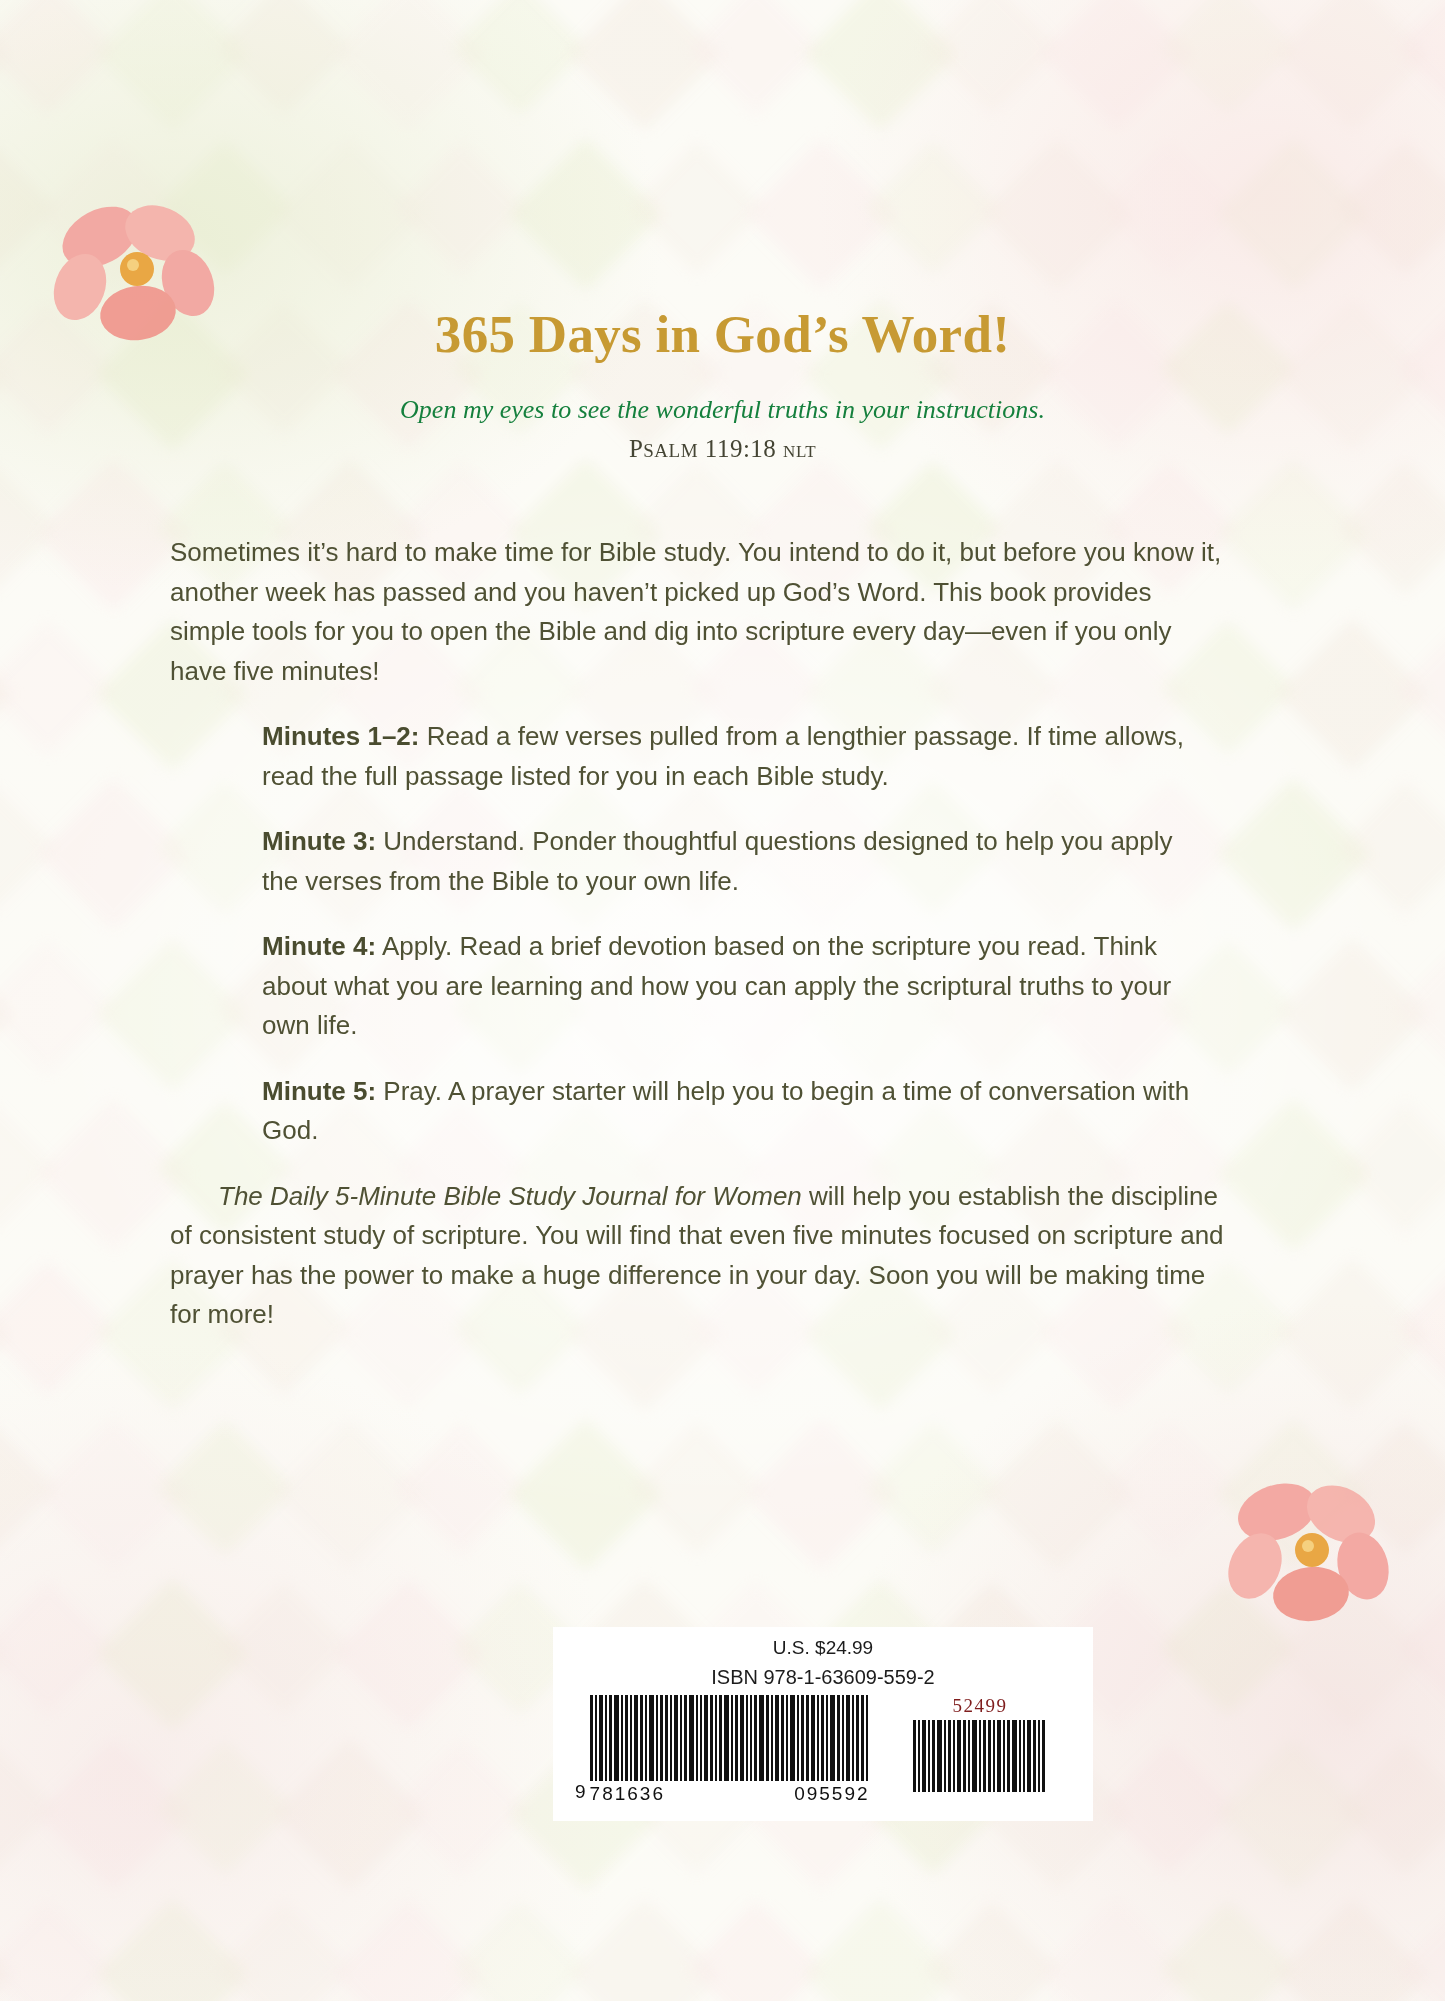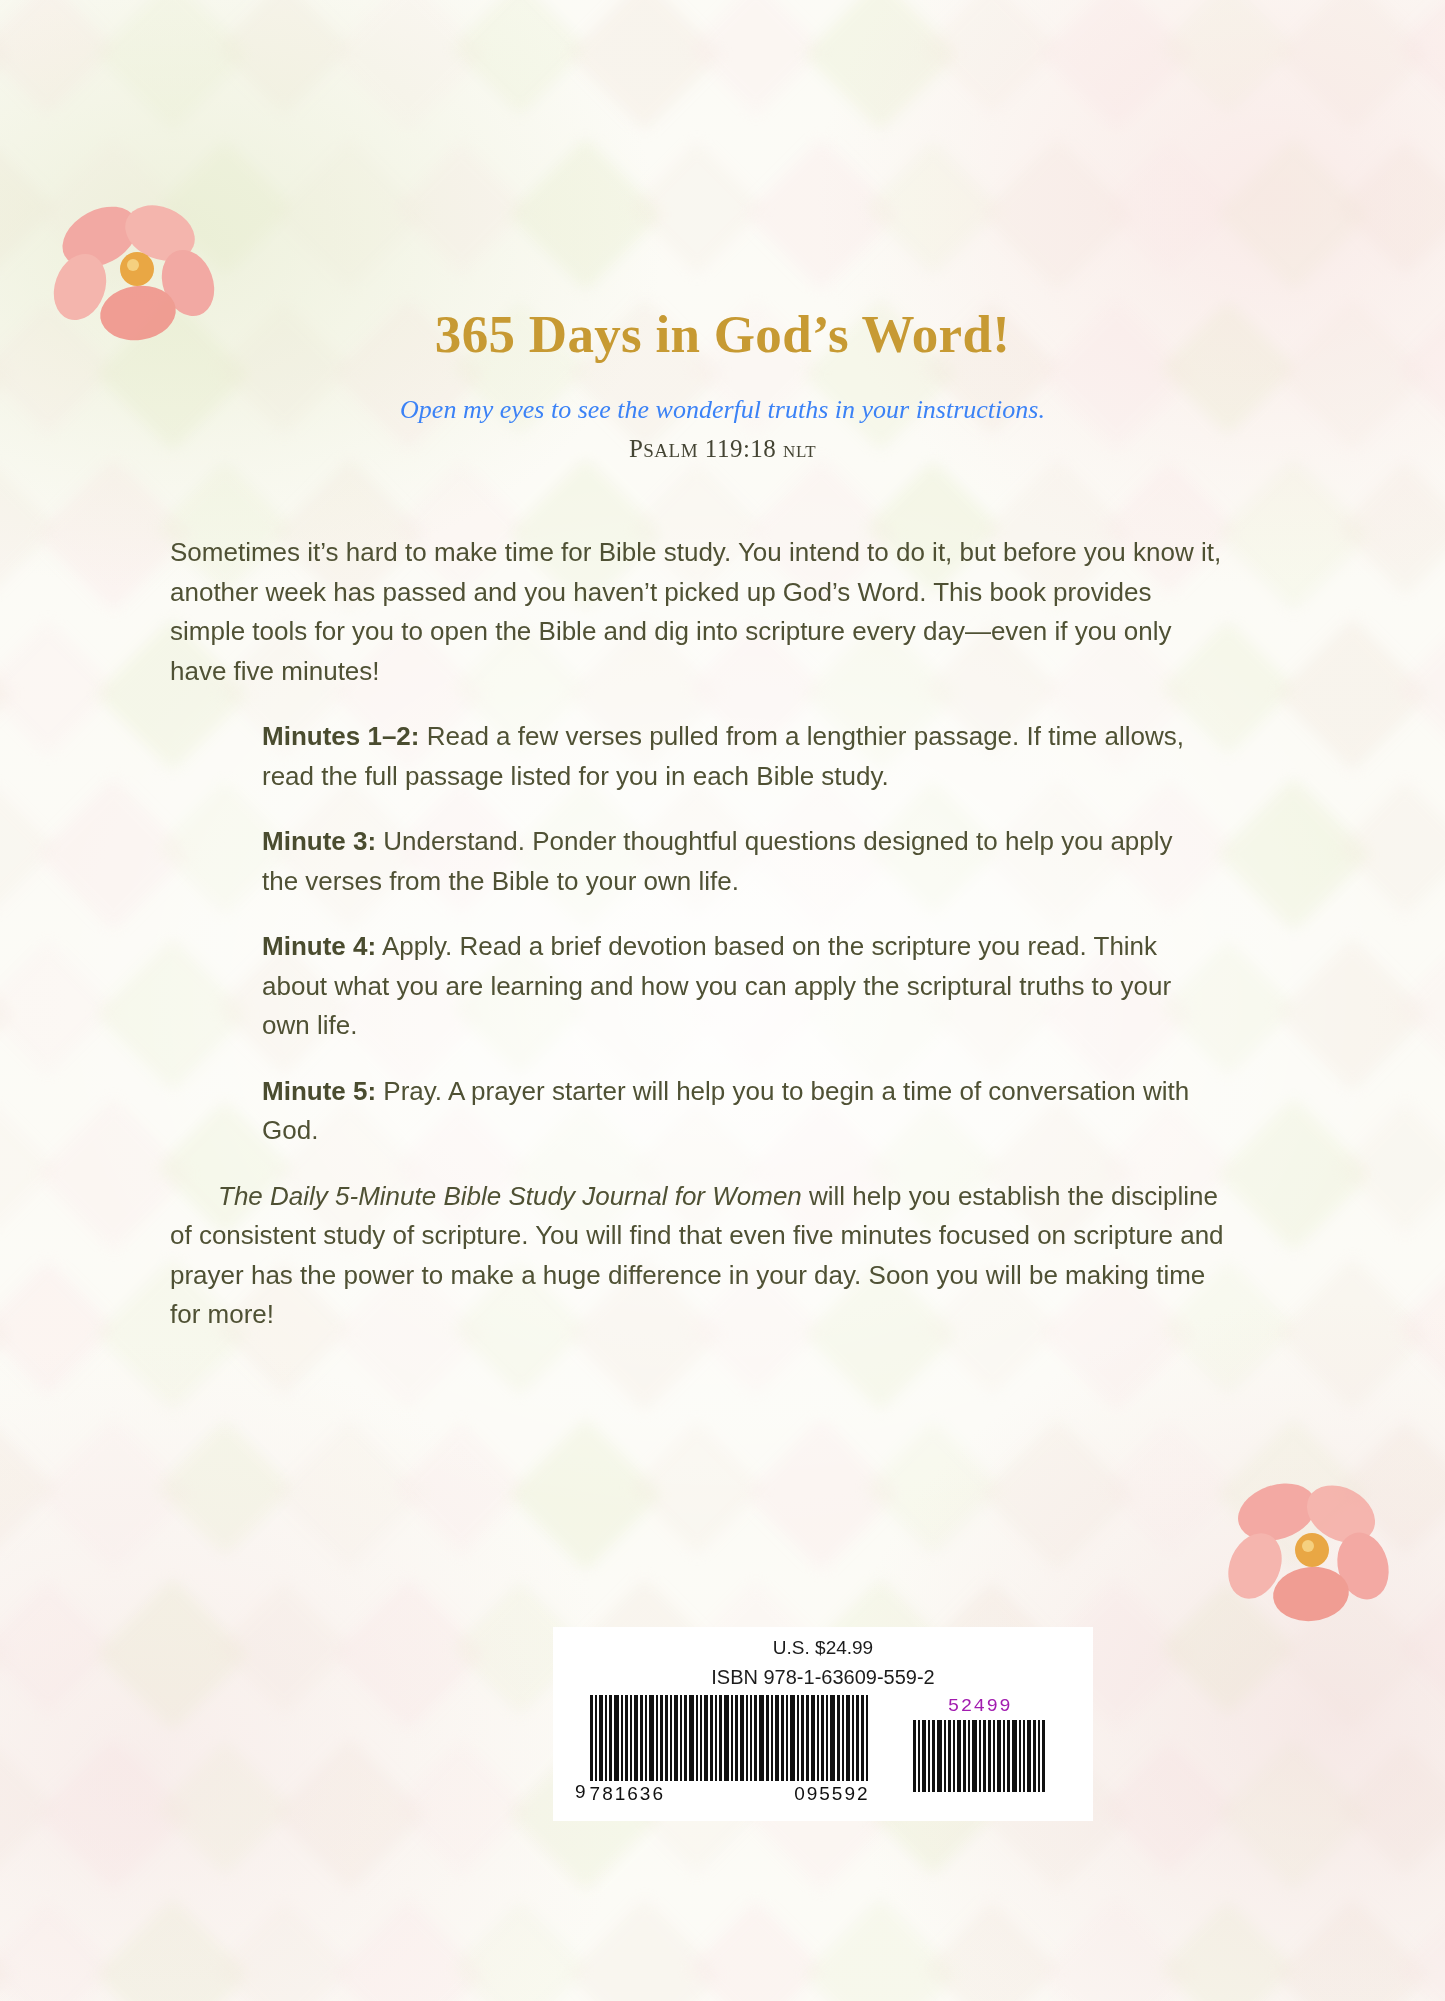--- a/index.html
+++ b/index.html
@@ -71,21 +71,21 @@
     left: 0;
     top: 395px;
     width: 1445px;
     text-align: center;
     color: #4a4a33;
   }
   #verse-text {
     font-family: "Liberation Serif", serif;
     font-style: italic;
     font-size: 26px;
-    color: #3b82f6;
+    color: #15803d;
   }
   #verse-ref {
     margin-top: 10px;
     font-family: "Liberation Serif", serif;
     font-size: 21px;
     color: #454534;
     letter-spacing: 0.5px;
   }
   #verse-ref .smallcaps-lead { font-size: 25px; }
   #verse-ref .smallcaps { font-size: 19px; }
@@ -173,23 +173,23 @@
     font-family: "Liberation Sans", sans-serif;
     font-size: 19px;
     color: #111;
     letter-spacing: 2px;
     margin-top: 2px;
     text-align: center;
   }
   #barcode-main { left: 22px; top: 0; }
   #barcode-addon { left: 360px; top: 0; }
   #addon-digits {
-    font-family: Liberation Mono, monospace;
+    font-family: Liberation Serif, serif;
     font-size: 19px;
-    color: #a21caf;
+    color: #7f1d1d;
     letter-spacing: 1.5px;
     text-align: center;
     margin-bottom: 3px;
   }
 
   
   #publisher {
     position: absolute;
     left: 330px;
     top: 1735px;

